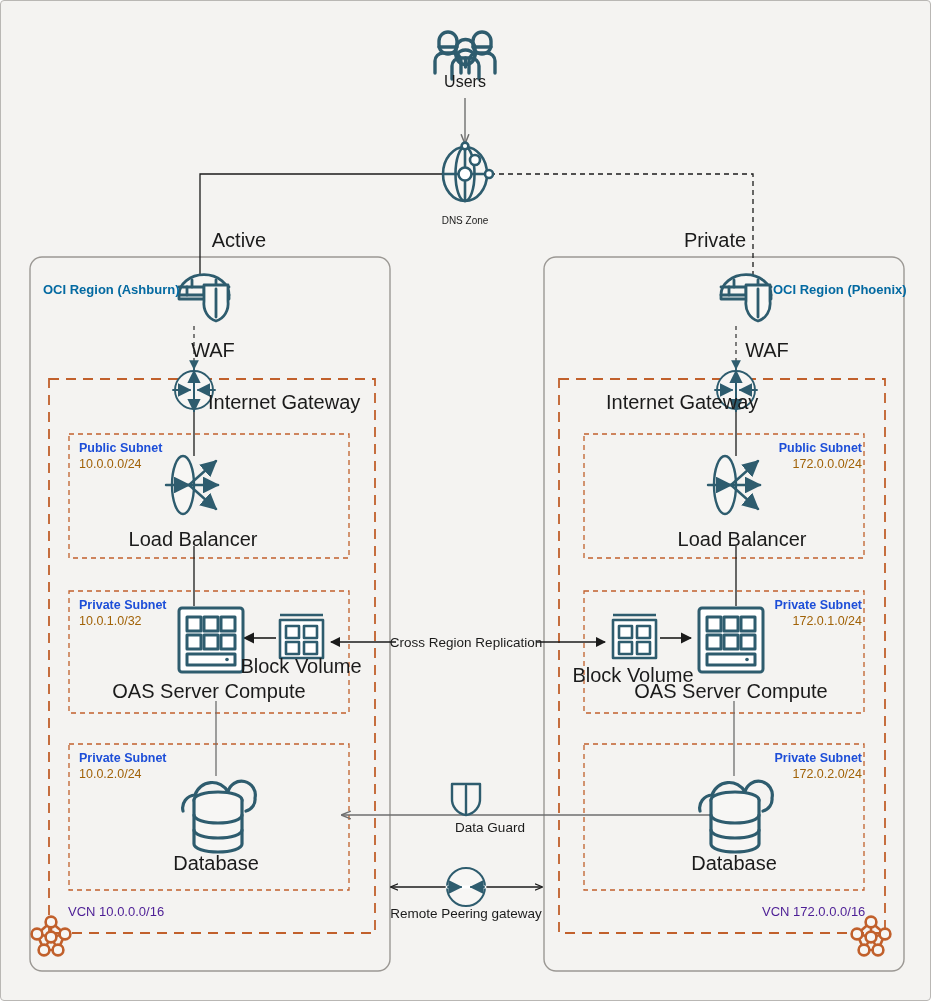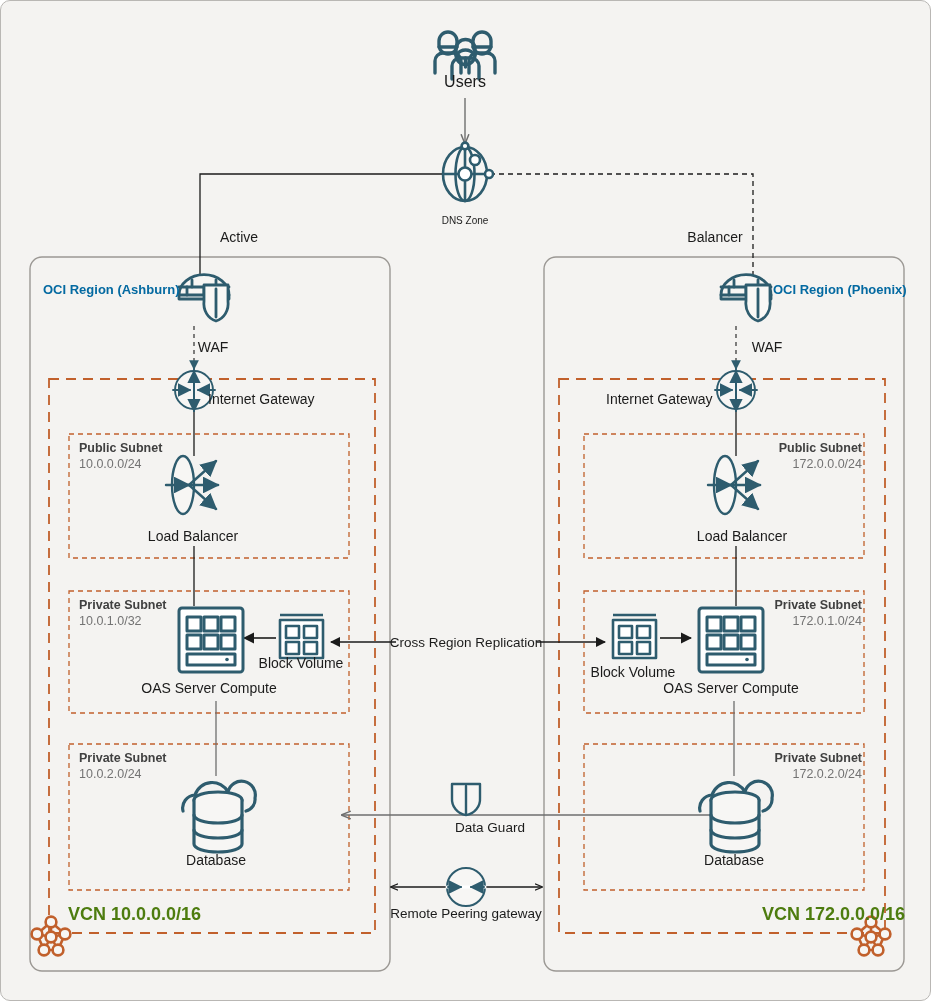--- a/index.html
+++ b/index.html
@@ -3,33 +3,33 @@
 <meta charset="utf-8">
 <title>OCI Multi-Region Architecture</title>
 <style>
   html,body{margin:0;padding:0;background:#ffffff;}
   body{font-family:"Liberation Sans","DejaVu Sans",sans-serif;}
   #canvas{
     position:relative;
     width:931px;height:1001px;
     background:#f4f3f1;
     border:1px solid #b9b7b4;
-    border-radius:10px;
+    border-radius:4px;
     box-sizing:border-box;
     overflow:hidden;
   }
   #svgroot{position:absolute;left:0;top:0;width:931px;height:1001px;}
-  .lbl{position:absolute;color:#1b1b1b;font-size:14px;white-space:nowrap;line-height:1.15;}
+  .lbl{position:absolute;color:#1b1b1b;font-size:20px;white-space:nowrap;line-height:1.15;}
   .lbl.c{transform:translateX(-50%);text-align:center;}
-  .subnet-title{font-weight:bold;color:#404040;font-size:12.5px;white-space:nowrap;}
-  .subnet-cidr{color:#737373;font-size:12.5px;white-space:nowrap;}
+  .subnet-title{font-weight:bold;color:#1d4ed8;font-size:12.5px;white-space:nowrap;}
+  .subnet-cidr{color:#a16207;font-size:12.5px;white-space:nowrap;}
   .subnet-lbl{position:absolute;line-height:1.25;}
   .subnet-lbl.right{text-align:right;}
   .region-title{position:absolute;font-weight:bold;color:#0369a1;font-size:13px;white-space:nowrap;}
-  .vcn-title{position:absolute;font-weight:bold;color:#4d7c0f;font-size:18px;white-space:nowrap;}
+  .vcn-title{position:absolute;font-weight:normal;color:#4c1d95;font-size:13px;white-space:nowrap;}
   .flow-lbl{position:absolute;color:#1b1b1b;font-size:13.5px;white-space:nowrap;transform:translateX(-50%);text-align:left;}
 </style>
 </head>
 <body>
 
 <div id="canvas">
 
   <svg id="svgroot" viewBox="0 0 931 1001" xmlns="http://www.w3.org/2000/svg">
     <defs>
       <marker id="arrB" viewBox="0 0 10 10" refX="9" refY="5" markerWidth="7" markerHeight="7" orient="auto">
@@ -274,21 +274,21 @@
       <circle cx="33" cy="20" r="5.4"></circle>
       <circle cx="12" cy="36" r="5.4"></circle>
       <circle cx="26" cy="36" r="5.4"></circle>
       <circle cx="19" cy="23" r="5.4"></circle>
     </g>
   </svg>
 
   <div class="lbl c" style="left:464px;top:72px;font-size:16px;">Users</div>
   <div class="lbl c" style="left:464px;top:214px;font-size:10px;">DNS Zone</div>
   <div class="lbl c" style="left:238px;top:228px;">Active</div>
-  <div class="lbl c" style="left:714px;top:228px;">Balancer</div>
+  <div class="lbl c" style="left:714px;top:228px;">Private</div>
 
   <div class="region-title" style="left:42px;top:281px;">OCI Region (Ashburn)</div>
   <div class="region-title" style="left:772px;top:281px;">OCI Region (Phoenix)</div>
 
   <div class="vcn-title" style="left:67px;top:903px;">VCN 10.0.0.0/16</div>
   <div class="vcn-title" style="left:761px;top:903px;">VCN 172.0.0.0/16</div>
 
   <div class="lbl c" style="left:212px;top:338px;">WAF</div>
   <div class="lbl c" style="left:766px;top:338px;">WAF</div>
 

